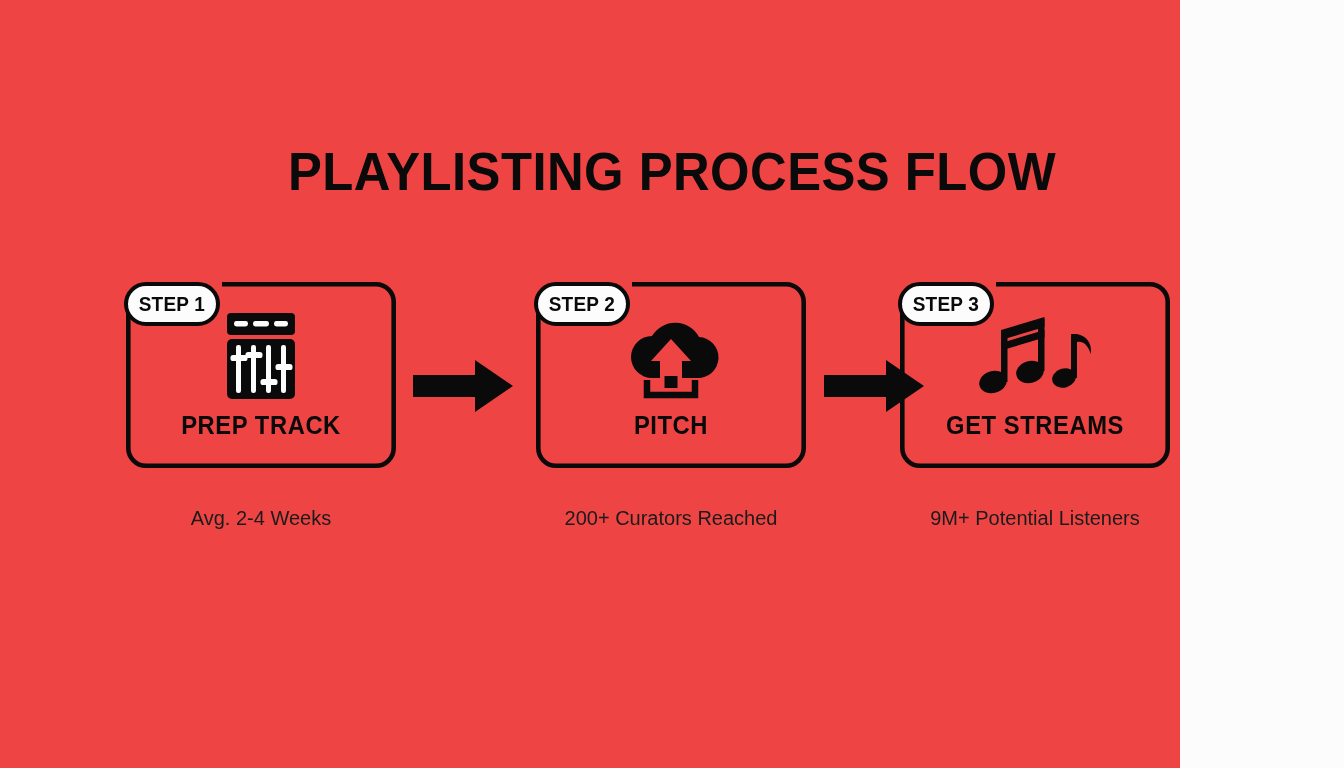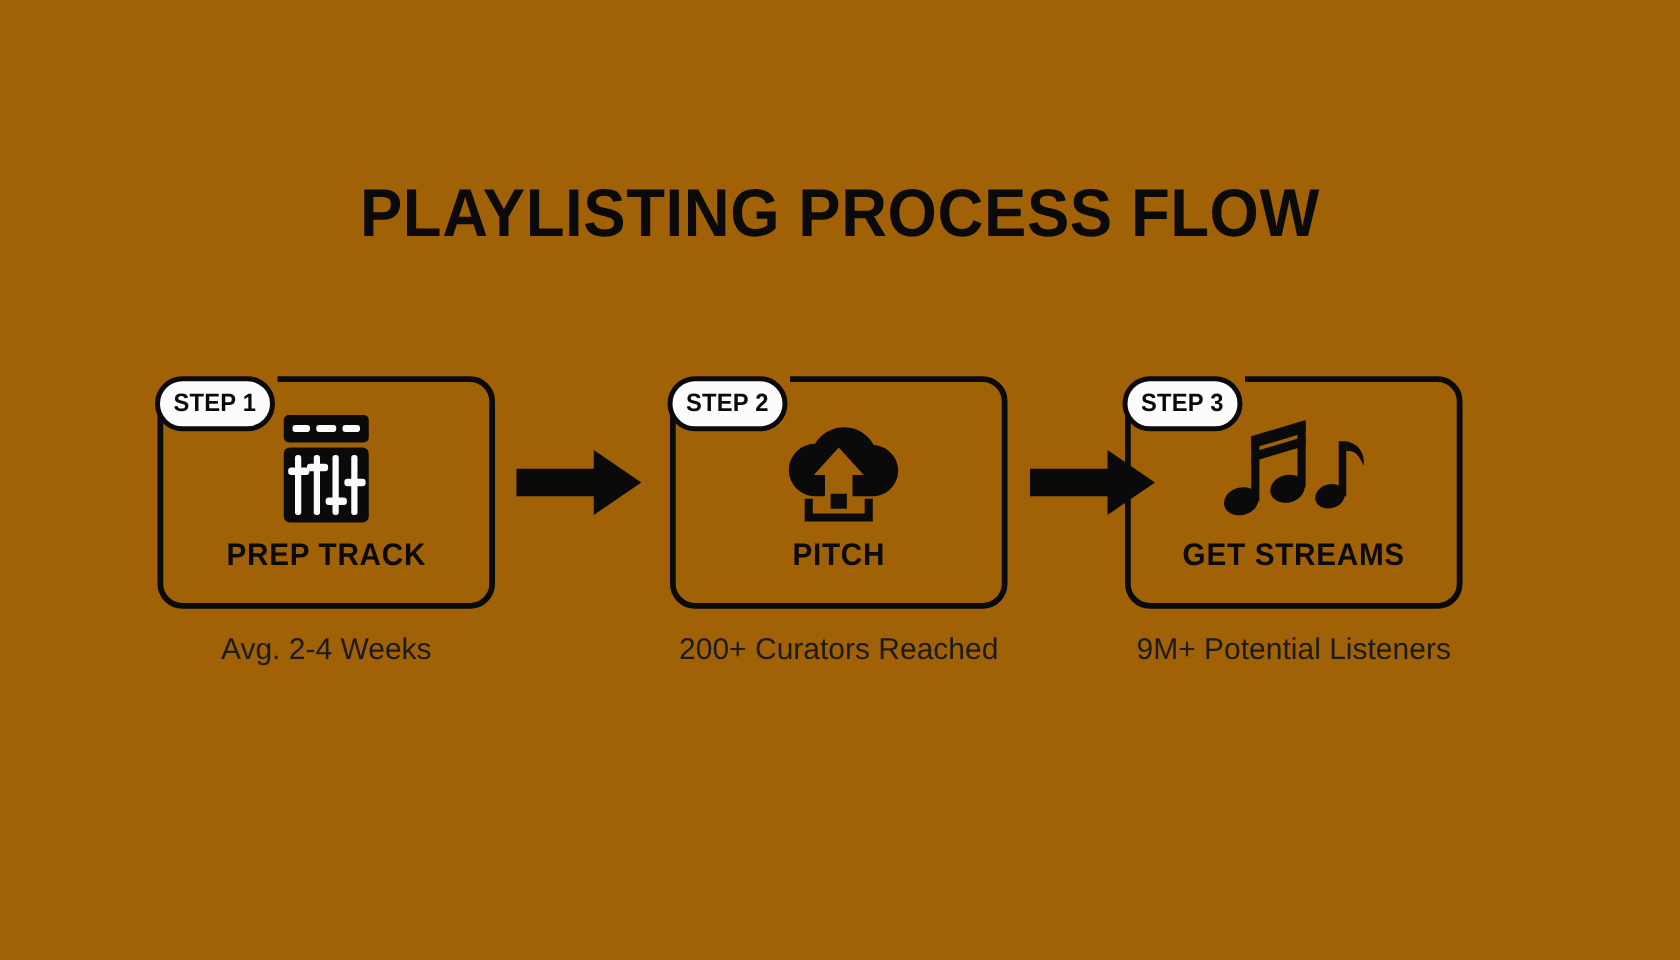--- a/index.html
+++ b/index.html
@@ -13,23 +13,23 @@
   body {
     background: #fcfcfc;
     font-family: "Liberation Sans", "DejaVu Sans", sans-serif;
     color: #0a0a0a;
     position: relative;
   }
 
   #slide {
     position: absolute;
     inset: 0;
-    width: 1344px;
+    width: 1180px;
     height: 768px;
-    background: #a16207;
+    background: #ef4444;
   }
 
   
   #title {
     position: absolute;
     top: 144px;
     left: 0;
     width: 1344px;
     text-align: center;
     font-size: 54px;
@@ -58,21 +58,21 @@
 
   .step[data-step-index="0"] { left: 126px; }
   .step[data-step-index="1"] { left: 536px; }
   .step[data-step-index="2"] { left: 900px; }
 
   
   .card {
     position: relative;
     width: 270px;
     height: 186px;
-    margin-top: 35px;
+    margin-top: 16px;
     border-radius: 19px;
     background: transparent;
   }
 
   .card-frame {
     position: absolute;
     inset: 0;
     width: 100%;
     height: 100%;
     display: block;
@@ -145,21 +145,21 @@
     transform: scaleX(0.95);
   }
 
   
   .caption {
     position: absolute;
     top: 242px;
     left: -30px;
     width: 330px;
     text-align: center;
-    font-size: 24px;
+    font-size: 20px;
     font-weight: normal;
     line-height: 1;
     color: #1b1b1b;
     white-space: nowrap;
   }
 
   
   .arrow {
     position: absolute;
     top: 94px;

